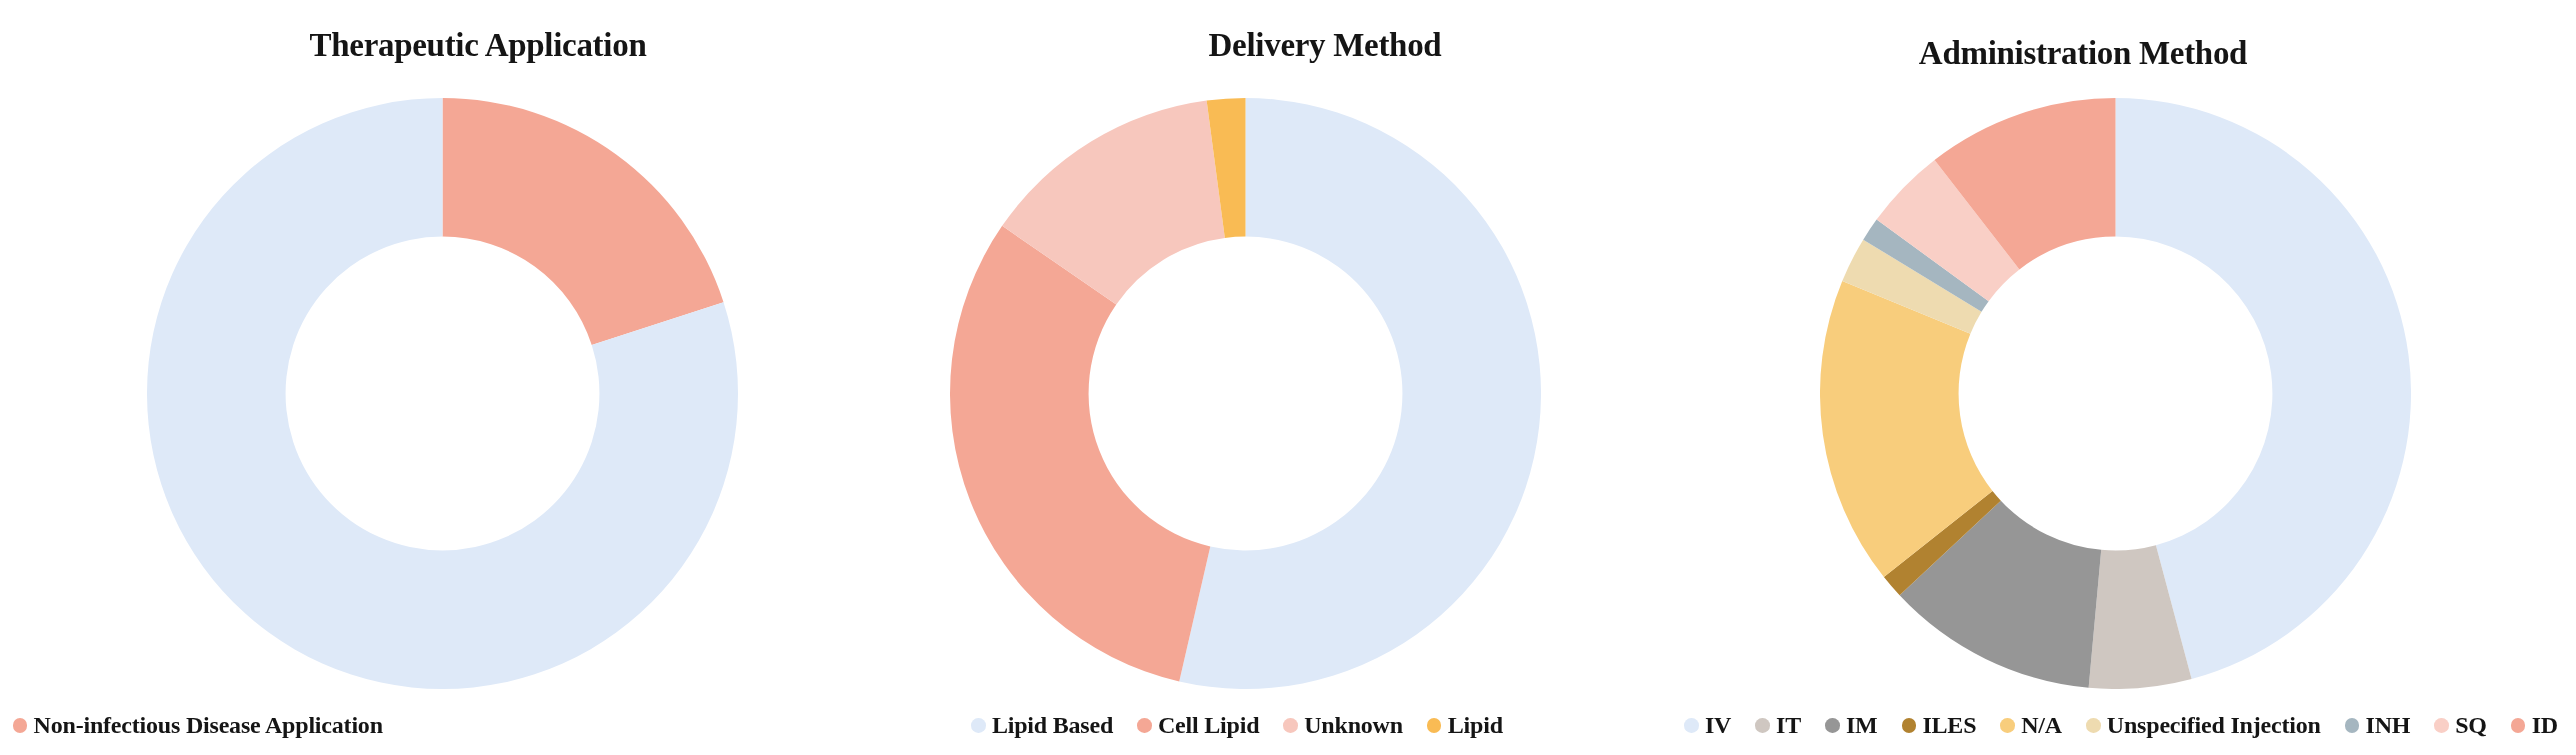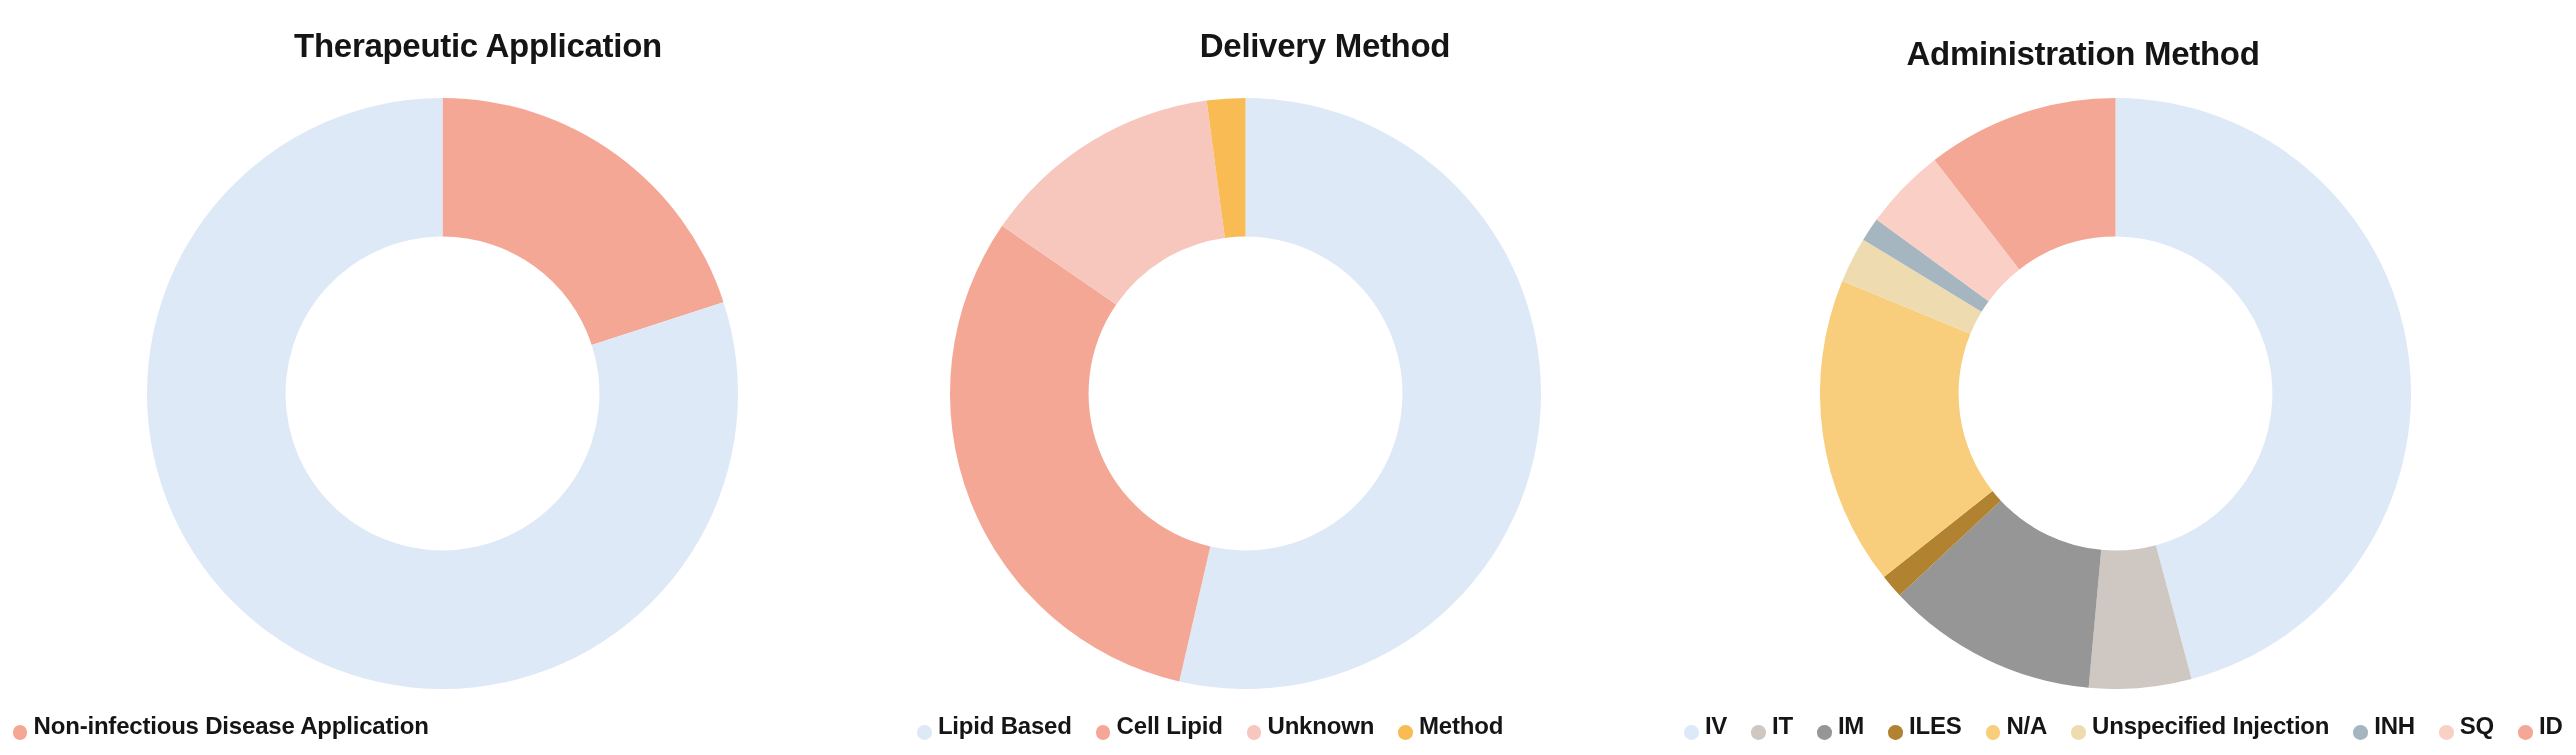--- a/index.html
+++ b/index.html
@@ -14,20 +14,21 @@
   main {
     position: absolute;
     inset: 0;
     width: 2576px;
     height: 755px;
   }
   section.chart {
     position: absolute;
     inset: 0;
     pointer-events: none;
+    font-family: Liberation Serif, serif;
   }
   section.chart * { pointer-events: auto; }
   .title {
     position: absolute;
     margin: 0;
     transform: translateX(-50%);
     font-size: 33px;
     font-weight: bold;
     color: #151515;
     white-space: nowrap;
@@ -47,25 +48,25 @@
   .legend {
     position: absolute;
     top: 708px;
     height: 35px;
     display: flex;
     align-items: center;
     gap: 24px;
     white-space: nowrap;
   }
   #c0 .legend { left: 12.7px; }
-  #c1 .legend { left: 917px; }
+  #c1 .legend { left: 971px; }
   #c2 .legend { left: 1684px; }
   .legend-item {
     display: flex;
-    align-items: flex-end;
+    align-items: center;
     gap: 6.3px;
     cursor: pointer;
   }
   .legend-item .dot {
     width: 14.6px;
     height: 14.6px;
     border-radius: 50%;
     flex: 0 0 auto;
   }
   .legend-item .lab {
@@ -110,21 +111,21 @@
         <div class="legend-item">
           <span class="dot" style="background: rgb(244, 167, 149);"></span>
           <span class="lab">Cell Lipid</span>
         </div>
         <div class="legend-item">
           <span class="dot" style="background: rgb(247, 199, 189);"></span>
           <span class="lab">Unknown</span>
         </div>
         <div class="legend-item">
           <span class="dot" style="background: rgb(249, 187, 84);"></span>
-          <span class="lab">Method</span>
+          <span class="lab">Lipid</span>
         </div>
       </div>
   </section>
 
   <section class="chart" id="c2">
     <h2 class="title">Administration Method</h2>
     <svg class="donut" viewBox="0 0 934 934">
         <path d="M 467.00 0.00 A 467 467 0 0 1 587.28 918.25 L 530.87 706.63 A 248 248 0 0 0 467.00 219.00 Z" fill="#dee9f8"></path>
         <path d="M 587.28 918.25 A 467 467 0 0 1 424.55 932.07 L 444.46 713.97 A 248 248 0 0 0 530.87 706.63 Z" fill="#cfc7c1"></path>
         <path d="M 424.55 932.07 A 467 467 0 0 1 125.83 785.89 L 285.82 636.35 A 248 248 0 0 0 444.46 713.97 Z" fill="#969696"></path>

